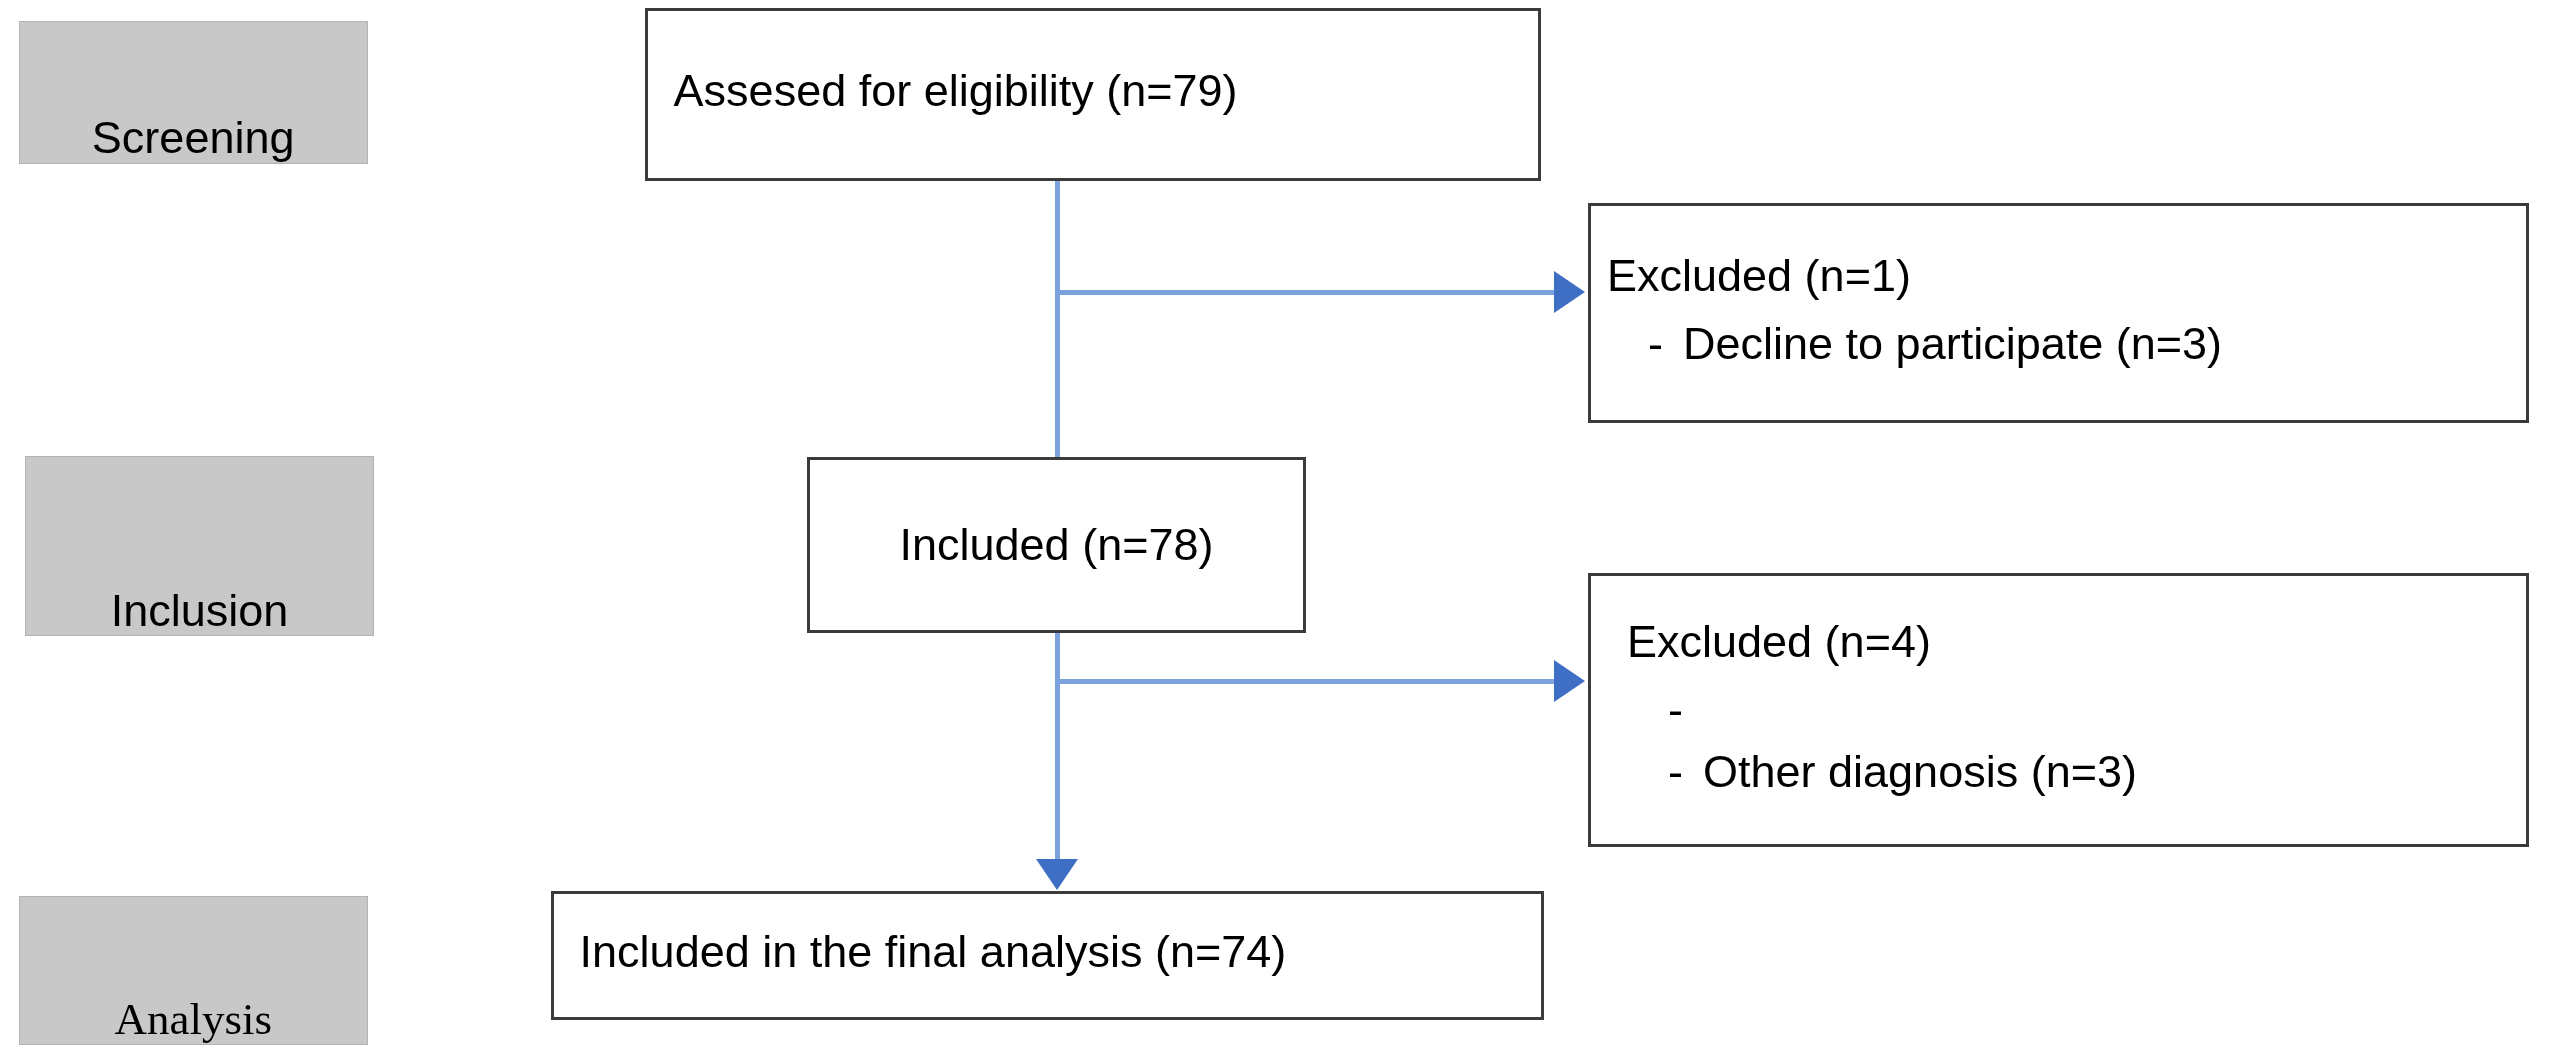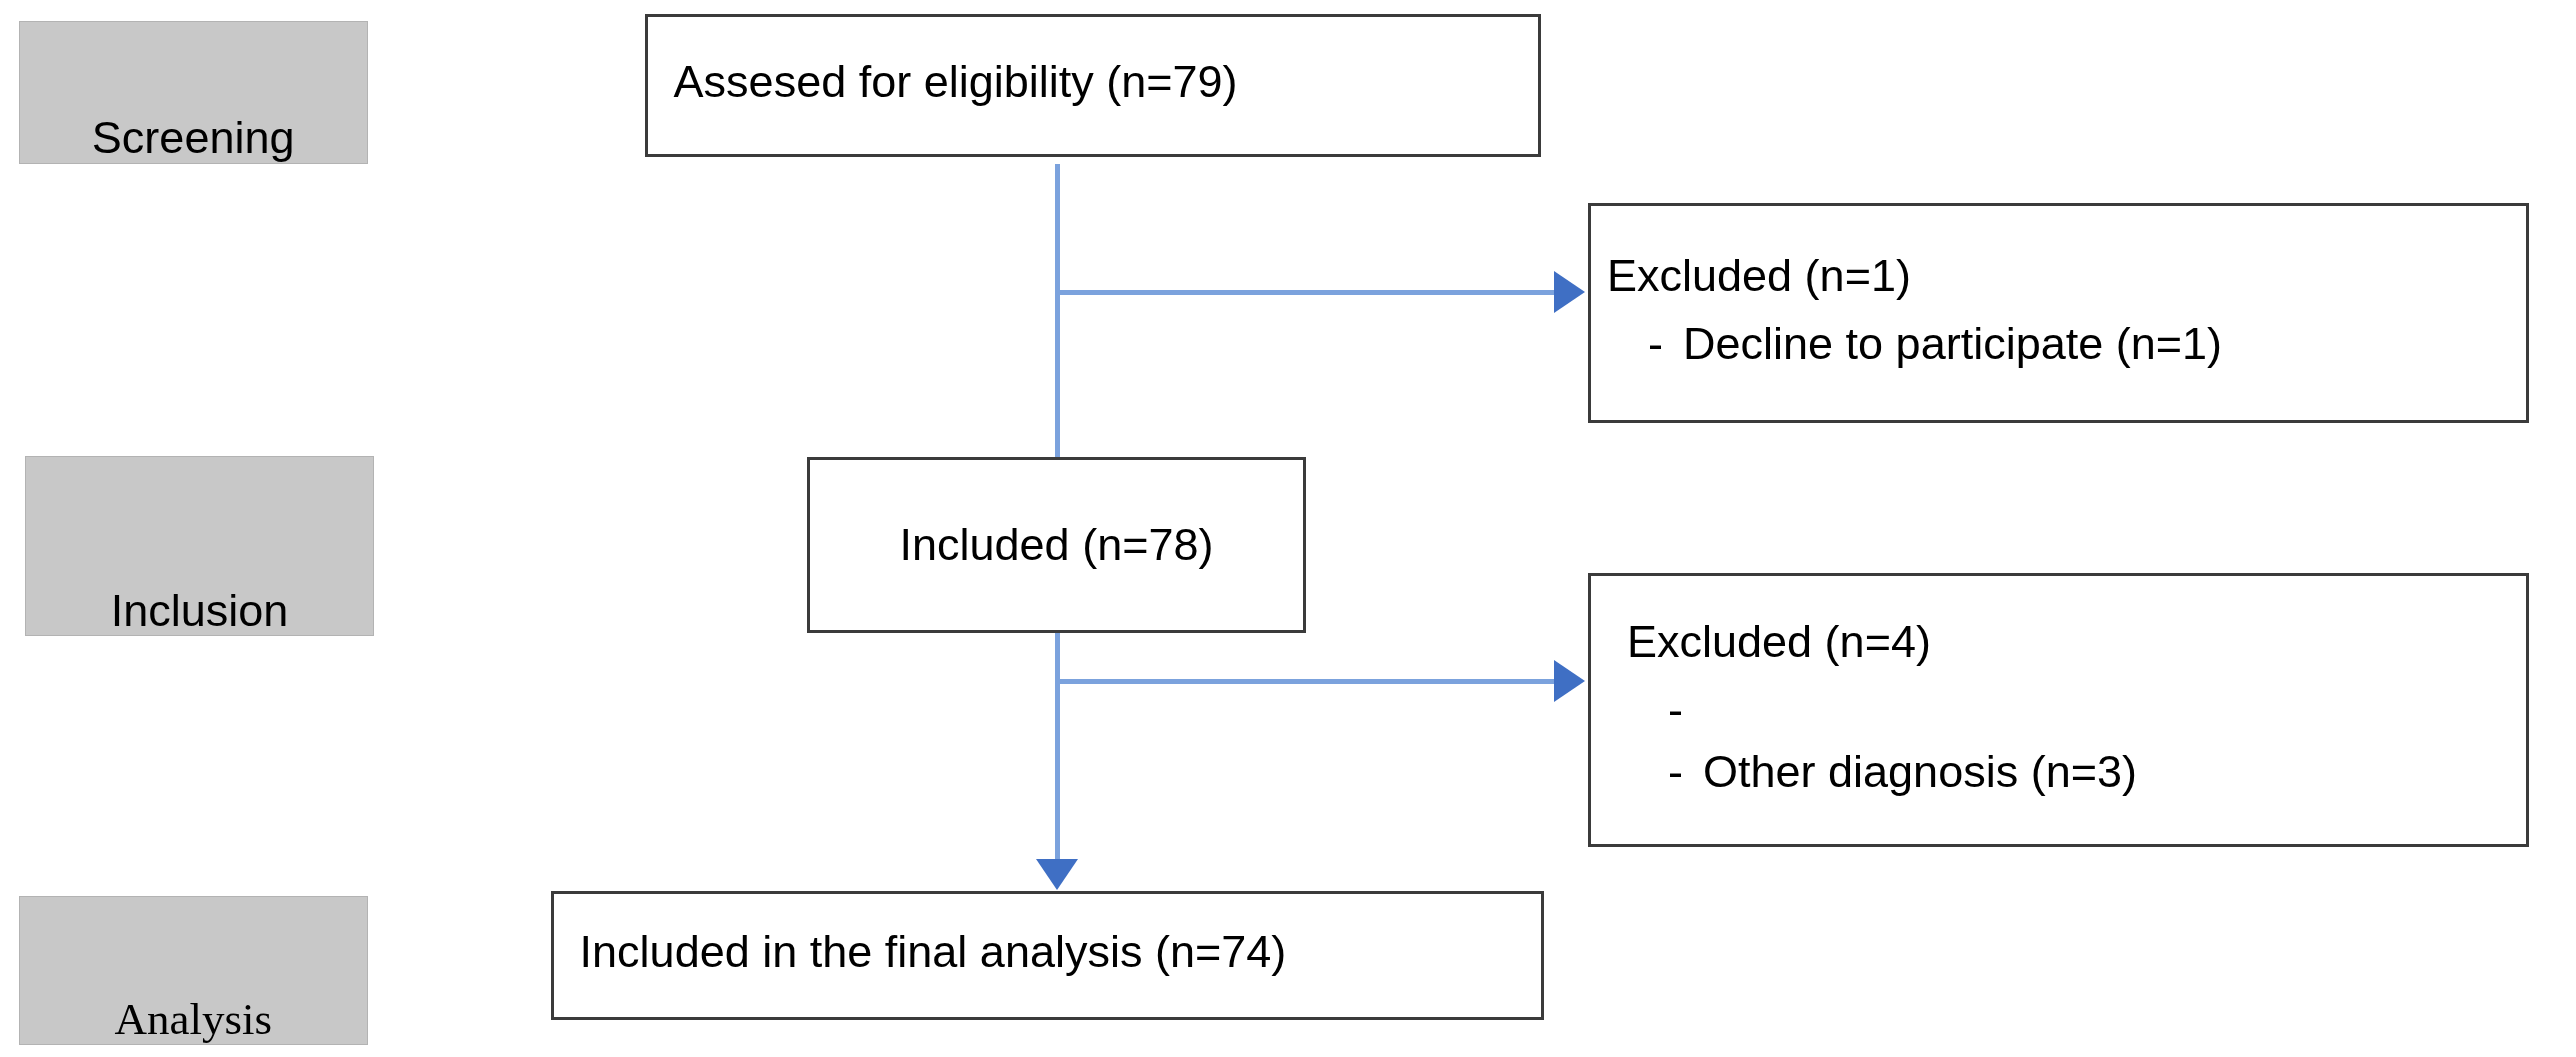--- a/index.html
+++ b/index.html
@@ -128,38 +128,38 @@
   <div class="conn conn-h" style="left:1055px; top:290px; width:499px;"></div>
   <div class="arrow arrow-right" style="left:1554px; top:271px;"></div>
 
   <div class="conn conn-v" style="left:1055px; top:596px; height:267px;"></div>
 
   <div class="conn conn-h" style="left:1055px; top:679px; width:499px;"></div>
   <div class="arrow arrow-right" style="left:1554px; top:660px;"></div>
 
   <div class="arrow arrow-down" style="left:1036px; top:859px;"></div>
 
-  <div class="flow-box listy" style="left:645px; top:14px; width:896px; height:143px;">
+  <div class="flow-box listy" style="left:645px; top:8px; width:896px; height:173px;">
     <div class="excl-title">Assesed for eligibility (n=79)</div>
   </div>
 
   <div class="flow-box centered" style="left:807px; top:457px; width:499px; height:176px;">
     <span>Included (n=78)</span>
   </div>
 
   <div class="flow-box listy" style="left:551px; top:891px; width:993px; height:129px;">
     <div class="excl-title">Included in the final analysis (n=74)</div>
   </div>
 
   <div class="flow-box listy" style="left:1588px; top:203px; width:941px; height:220px;padding-left:16px;">
     <div class="excl-title">Excluded (n=1)</div>
     <ul class="excl-list">
       <li>
         <span class="excl-dash">-</span>
-        <span class="excl-text">Decline to participate (n=1)</span>
+        <span class="excl-text">Decline to participate (n=3)</span>
       </li>
     </ul>
   </div>
 
   <div class="flow-box listy" style="left:1588px; top:573px; width:941px; height:274px;padding-left:36px;">
     <div class="excl-title">Excluded (n=4)</div>
     <ul class="excl-list">
       <li>
         <span class="excl-dash">-</span>
       </li>

